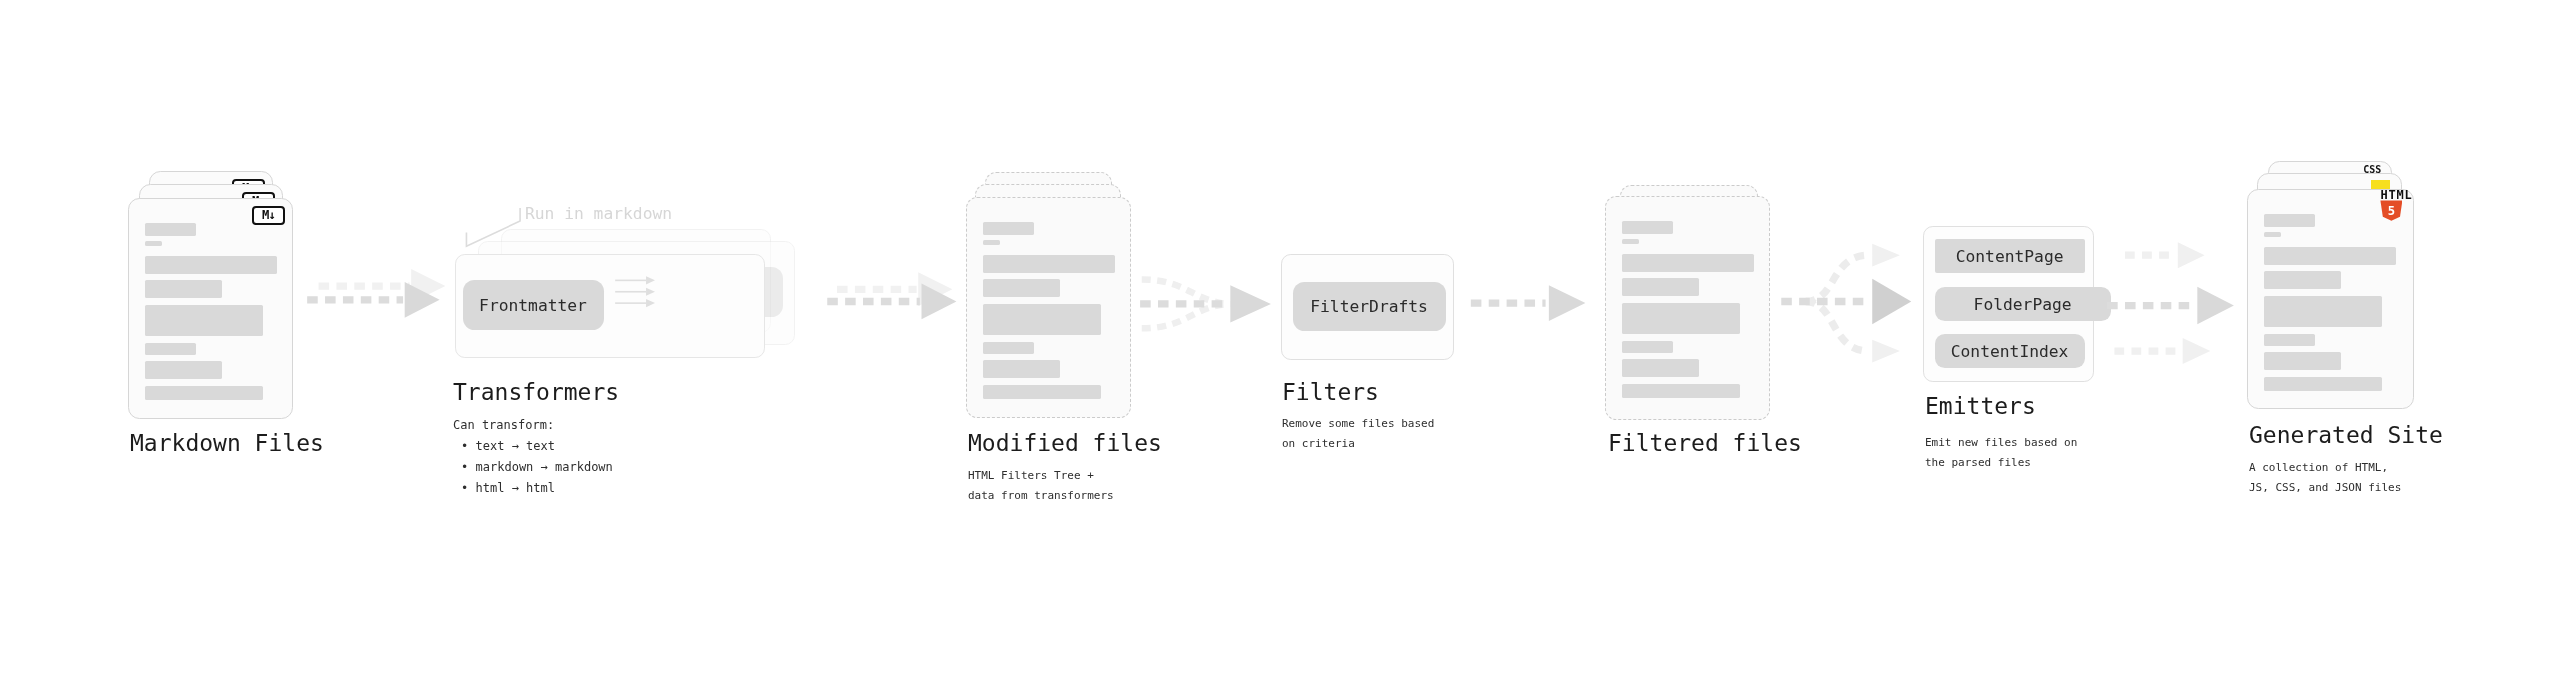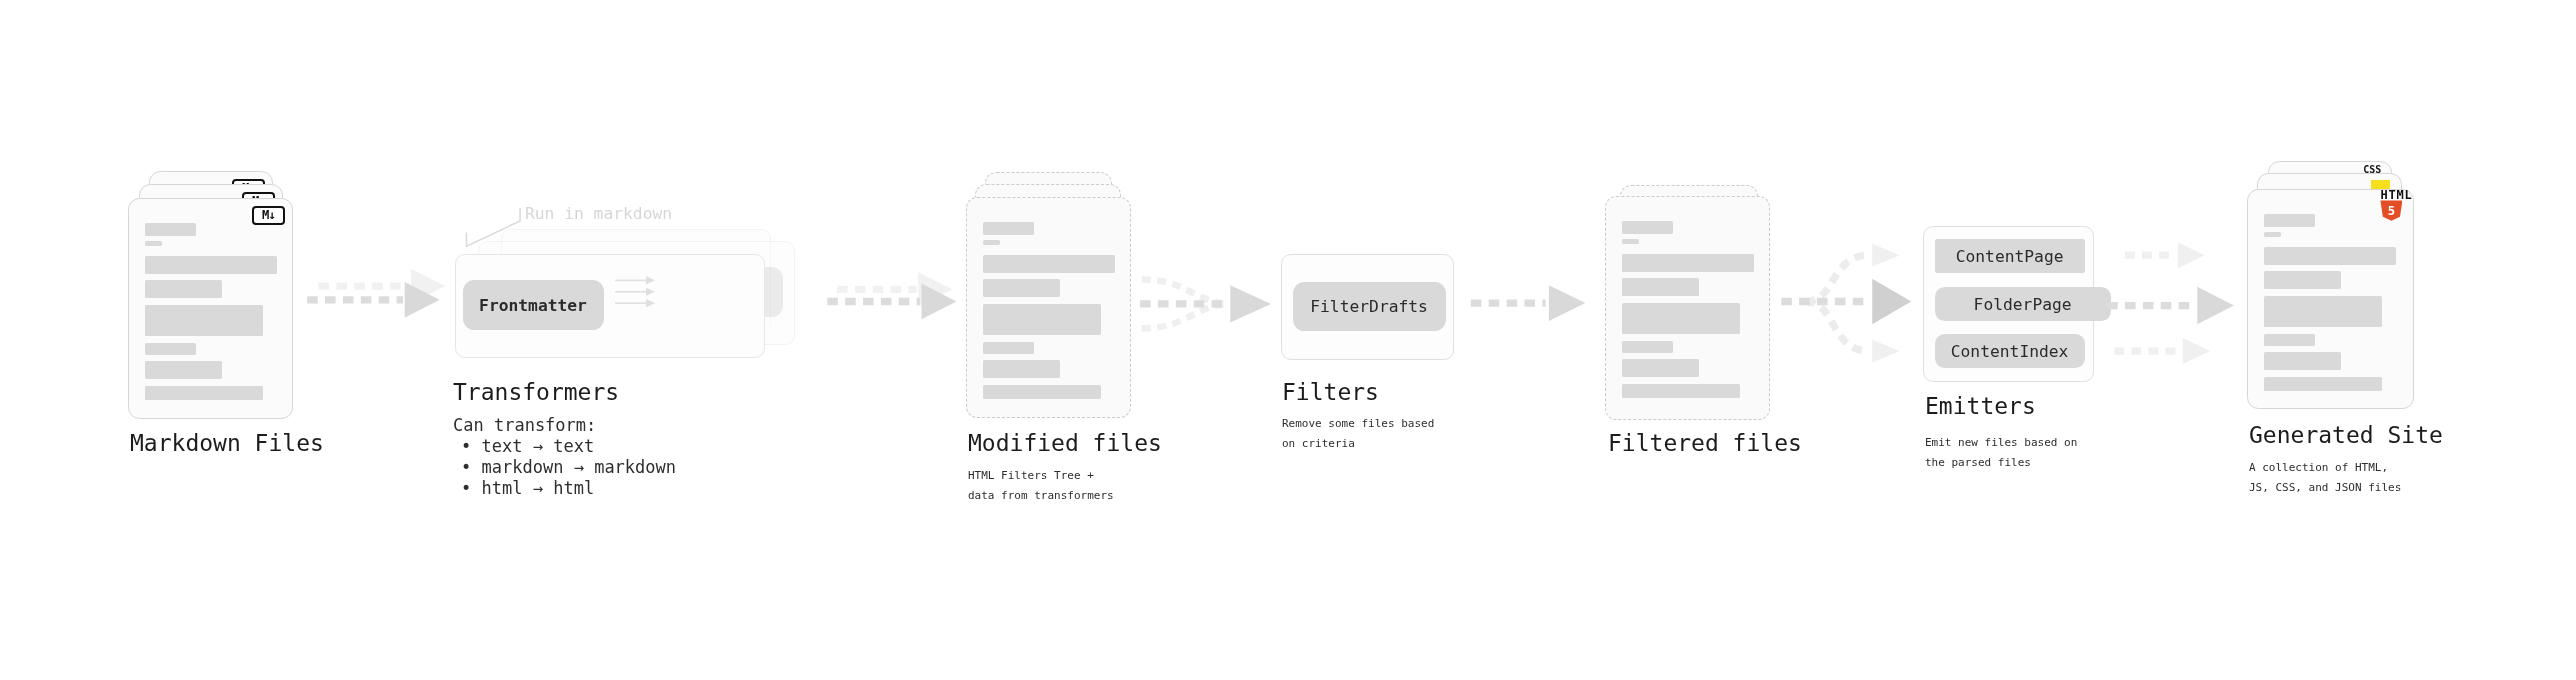--- a/index.html
+++ b/index.html
@@ -16,21 +16,21 @@
   
   .tcard{position:absolute;background:#fdfdfd;border:1.6px solid #e6e6e6;border-radius:9.8px;box-sizing:border-box;}
   .ghost{opacity:.5;}
   .pill{position:absolute;background:#d9d9d9;border-radius:11.4px;display:flex;align-items:center;
         justify-content:center;font-size:16.3px;color:#2b2b2b;}
   .panel{position:absolute;background:#fdfdfd;border:1.6px solid #e0e0e0;border-radius:9.8px;box-sizing:border-box;}
   .title{position:absolute;font-size:23px;font-weight:500;color:#1c1c1c;white-space:nowrap;}
   .desc{position:absolute;font-size:11px;line-height:20.3px;color:#2e2e2e;white-space:nowrap;}
   .desc div{white-space:nowrap;}
   .annotation{position:absolute;font-size:16.3px;color:#d6d6d6;white-space:nowrap;}
-  .bullets{font-size:17px;line-height:21px;}
+  .bullets{font-size:12px;line-height:21px;}
   .bullets .b{padding-left:8.1px;}
   
   .css-badge{position:absolute;top:4.9px;right:9.8px;width:18px;text-align:center;}
   .css-badge .t{font-size:10px;font-weight:bold;color:#111;line-height:6.5px;}
   .css-badge .u{height:3.3px;background:#2b66f6;border-radius:0.8px;margin-top:0.8px;}
   .js-badge{position:absolute;top:5.7px;right:10.6px;width:19.5px;height:10.6px;background:#f7df1e;}
   .html5{position:absolute;top:2.4px;right:10.6px;width:22px;text-align:center;}
   .html5 .t{font-size:12px;font-weight:bold;color:#111;letter-spacing:0.8px;line-height:7.3px;}
   .html5 .shield{width:22px;height:20.3px;background:#e44d26;margin-top:0.8px;
     clip-path:polygon(0 0,100% 0,89% 80%,50% 100%,11% 80%);
@@ -68,21 +68,21 @@
   <div>
     <div class="annotation" style="left:525px;top:204px;">Run in markdown</div>
     <div class="tcard ghost" style="left:501px;top:229px;width:270px;height:104px;">
       <div class="pill" style="left:6.5px;top:25px;width:141px;height:50px;"></div>
       <div class="pill" style="right:11.4px;top:25px;width:146px;height:50px;"></div>
     </div>
     <div class="tcard ghost" style="left:478px;top:241px;width:317px;height:104px;">
       <div class="pill" style="left:6.5px;top:25px;width:141px;height:50px;"></div>
       <div class="pill" style="right:11.4px;top:25px;width:146px;height:50px;"></div>
     </div>
-    <div class="tcard" style="left:455px;top:254px;width:310px;height:104px;font-weight:bold;">
+    <div class="tcard" style="left:455px;top:254px;width:310px;height:104px;">
       <div class="pill" style="left:6.5px;top:25px;width:141px;height:50px;">Frontmatter</div>
     </div>
     <div class="title" style="left:453px;top:379px;">Transformers</div>
     <div class="desc bullets" style="left:453px;top:415px;">
       <div>Can transform:</div>
       <div class="b">• text → text</div>
       <div class="b">• markdown → markdown</div>
       <div class="b">• html → html</div>
     </div>
   </div>

